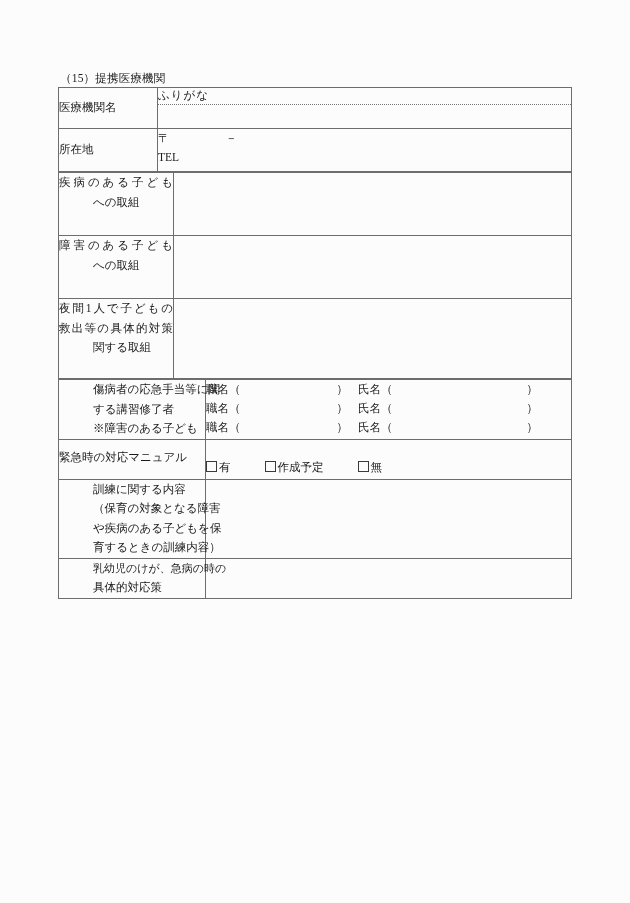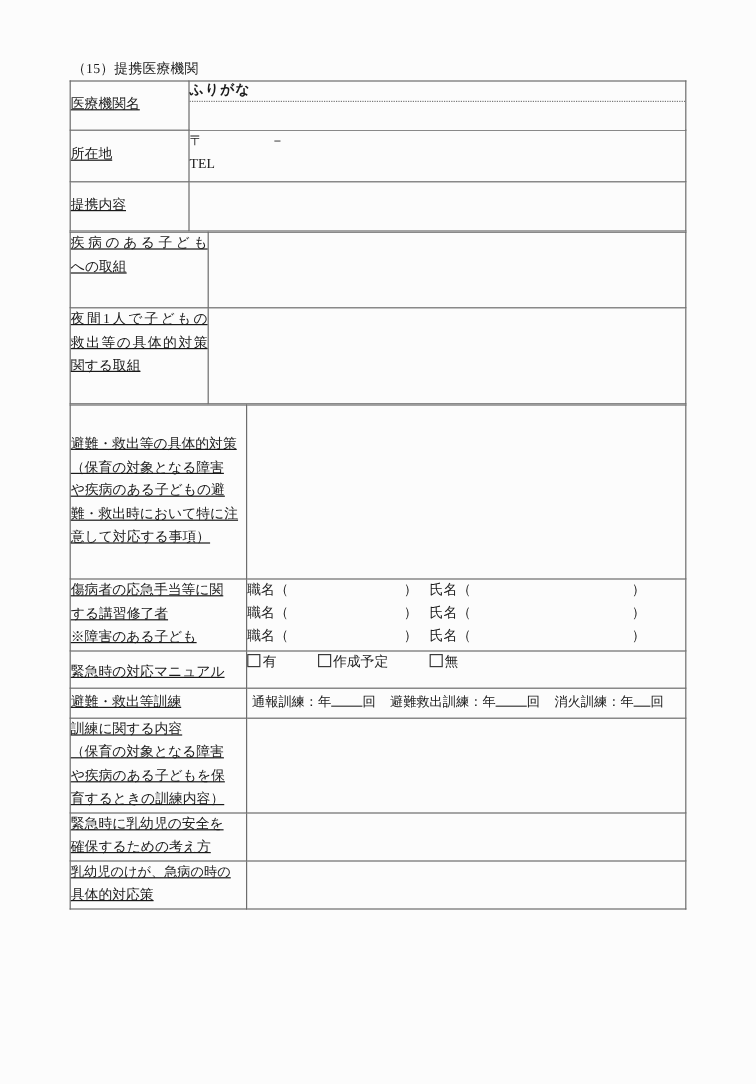--- a/index.html
+++ b/index.html
@@ -29,63 +29,63 @@
     width: 514px;
   }
 
   
   .sec-heading {
     font-size: 11.5px;
     line-height: 17px;
     letter-spacing: 0.2px;
     padding-left: 2px;
     white-space: nowrap;
+    margin-top: 20px;
   }
 
   
   table.form {
     border-collapse: collapse;
     width: 513px;
     table-layout: fixed;
     margin: 0;
     background: #fcfcfc;
   }
   table.form td {
     border: 1px solid #6d6d6d;
     padding: 0;
     vertical-align: top;
     font-size: 11.5px;
     line-height: 19.5px;
     background: #fcfcfc;
   }
   td.lbl {
     padding: 5px 5px 5px 6px;
-    text-decoration: underline;
   }
   td.val {
     padding: 4px 4px 4px 6px;
   }
 
   
   .just {
     display: block;
     text-align: justify;
     text-align-last: justify;
     white-space: nowrap;
   }
   .lead {
     display: block;
     white-space: nowrap;
+    margin-left: 34px;
   }
 
   
   .furigana-cell {
     position: relative;
     padding: 3px 6px 2px 6px;
-    font-weight: bold;
   }
   .furigana-cell .furi-text {
     display: block;
     font-size: 11.5px;
     line-height: 15px;
     letter-spacing: 1px;
   }
   .dotted-sep {
     border-bottom: 1px dotted #777;
     height: 0;
@@ -149,115 +149,95 @@
             <span class="vline">&nbsp;</span>
           </td>
         </tr>
         <tr>
           <td class="lbl" style="height:42px;vertical-align:middle">所在地</td>
           <td class="val">
             <span class="vline"><span>〒</span><span class="sp-w" style="width:56px"></span><span>－</span></span>
             <span class="vline">TEL</span>
           </td>
         </tr>
-        <tr>
-          <td class="lbl" style="height:40px;vertical-align:middle">提携内容</td>
-          <td class="val"></td>
-        </tr>
       </tbody>
     </table>
 
 
     <table class="form">
       <colgroup>
           <col style="width:115px">
           <col style="width:398px">
         </colgroup>
       <tbody>
         <tr>
           <td class="lbl" style="height:62px">
             <span class="just">疾病のある子ども</span>
             <span class="lead">への取組</span>
           </td>
           <td class="val"></td>
         </tr>
         <tr>
+          <td class="lbl" style="height:62px">
+            <span class="just">障害のある子ども</span>
+            <span class="lead">への取組</span>
+          </td>
+          <td class="val"></td>
+        </tr>
+        <tr>
           <td class="lbl" style="height:79px">
             <span class="just">夜間1人で子どもの</span>
             <span class="just">救出等の具体的対策</span>
             <span class="lead">関する取組</span>
           </td>
           <td class="val"></td>
         </tr>
       </tbody>
     </table>
 
 
     <table class="form">
       <colgroup>
           <col style="width:147px">
           <col style="width:366px">
         </colgroup>
       <tbody>
 
-        <tr>
-          <td class="lbl" style="height:144px;vertical-align:middle">
-            <span class="lead">避難・救出等の具体的対策</span>
-            <span class="lead">（保育の対象となる障害</span>
-            <span class="lead">や疾病のある子どもの避</span>
-            <span class="lead">難・救出時において特に注</span>
-            <span class="lead">意して対応する事項）</span>
-          </td>
-          <td class="val"></td>
-        </tr>
 
         <tr>
           <td class="lbl" style="height:58px">
             <span class="lead">傷病者の応急手当等に関</span>
             <span class="lead">する講習修了者</span>
             <span class="lead">※障害のある子ども</span>
           </td>
           <td class="val">
             <span class="vline"><span>職名（</span><span class="paren-gap"></span><span>）</span><span class="sp-w sp-1"></span><span>氏名（</span><span class="paren-gap-wide"></span><span>）</span></span>
             <span class="vline"><span>職名（</span><span class="paren-gap"></span><span>）</span><span class="sp-w sp-1"></span><span>氏名（</span><span class="paren-gap-wide"></span><span>）</span></span>
             <span class="vline"><span>職名（</span><span class="paren-gap"></span><span>）</span><span class="sp-w sp-1"></span><span>氏名（</span><span class="paren-gap-wide"></span><span>）</span></span>
           </td>
         </tr>
 
         <tr>
           <td class="lbl" style="height:20px;padding-top:8px;padding-bottom:2px">緊急時の対応マニュアル</td>
-          <td class="val" style="padding-top:0;padding-bottom:2px">
+          <td class="val" style="padding-top:18px;padding-bottom:2px">
             <span class="vline"><span class="chk-wrap"><span class="chk"></span><span>有</span></span><span class="chk-gap"></span><span class="chk-wrap"><span class="chk"></span><span>作成予定</span></span><span class="chk-gap"></span><span class="chk-wrap"><span class="chk"></span><span>無</span></span></span>
           </td>
         </tr>
 
-        <tr>
-          <td class="lbl" style="height:20px;padding-top:2px;padding-bottom:2px">避難・救出等訓練</td>
-          <td class="val" style="padding-top:2px;padding-bottom:2px;padding-left:4px">
-            <span class="vline" style="font-size:11px"><span>通報訓練：年</span><span class="blank-ul ul-long"></span><span>回</span><span class="drill-gap"></span><span>避難救出訓練：年</span><span class="blank-ul ul-long"></span><span>回</span><span class="drill-gap"></span><span>消火訓練：年</span><span class="blank-ul ul-short"></span><span>回</span></span>
-          </td>
-        </tr>
 
         <tr>
           <td class="lbl" style="height:78px">
             <span class="lead">訓練に関する内容</span>
             <span class="lead">（保育の対象となる障害</span>
             <span class="lead">や疾病のある子どもを保</span>
             <span class="lead">育するときの訓練内容）</span>
           </td>
           <td class="val"></td>
         </tr>
 
-        <tr>
-          <td class="lbl" style="height:39px">
-            <span class="lead">緊急時に乳幼児の安全を</span>
-            <span class="lead">確保するための考え方</span>
-          </td>
-          <td class="val"></td>
-        </tr>
 
         <tr>
           <td class="lbl" style="height:39px">
             <span class="lead" style="font-size:11px">乳幼児のけが、急病の時の</span>
             <span class="lead">具体的対応策</span>
           </td>
           <td class="val"></td>
         </tr>
       </tbody>
     </table>

